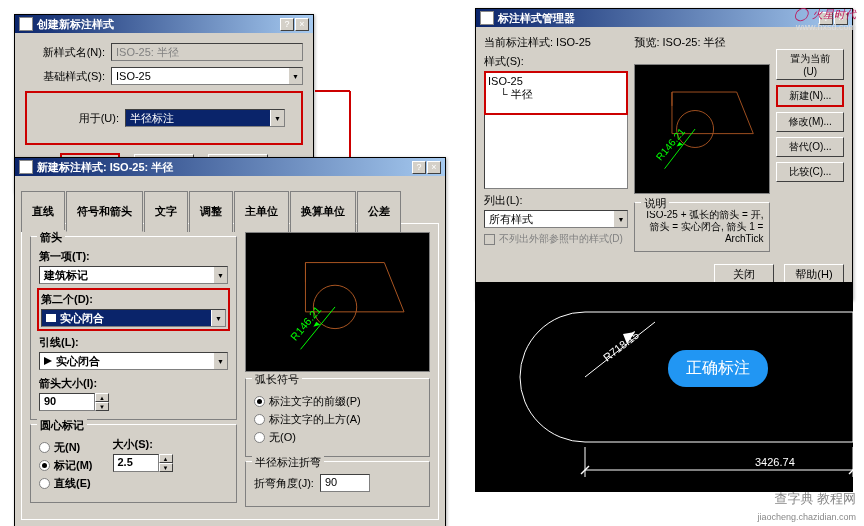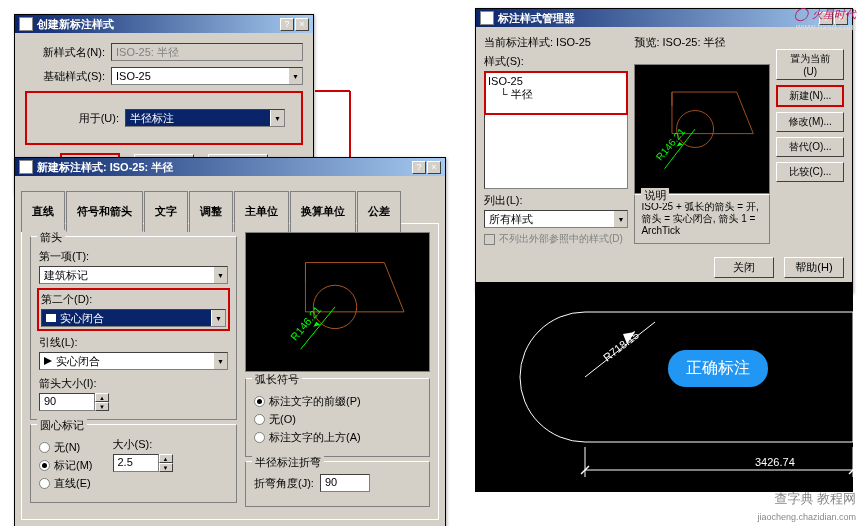--- a/index.html
+++ b/index.html
@@ -112,21 +112,21 @@
     <div class="tabs">
       <div class="tab">直线</div>
       <div class="tab active">符号和箭头</div>
       <div class="tab">文字</div>
       <div class="tab">调整</div>
       <div class="tab">主单位</div>
       <div class="tab">换算单位</div>
       <div class="tab">公差</div>
     </div>
     <div style="border:1px solid #fff; border-top:none; padding:8px; display:flex; gap:8px;">
-      <div style="flex:1;">
+      <div style="flex:1;font-weight:bold;">
         <div class="groupbox">
           <span class="groupbox-title">箭头</span>
           <div style="margin-bottom:2px;">第一项(T):</div>
           <div class="combo" style="width:100%;justify-content:space-between;">
             <div class="combo-text">建筑标记</div>
             <div class="combo-btn"></div>
           </div>
           <div class="highlight-red" style="margin:4px -2px; padding:2px;">
             <div style="margin-bottom:2px;">第二个(D):</div>
             <div class="combo selected" style="width:100%;">
@@ -195,25 +195,25 @@
           </svg>
         </div>
         <div class="groupbox" style="margin-top:6px;">
           <span class="groupbox-title">弧长符号</span>
           <div class="radio">
               <div class="radio-btn checked"></div>
               <span>标注文字的前缀(P)</span>
             </div>
           <div class="radio">
               <div class="radio-btn"></div>
-              <span>无(O)</span>
+              <span>标注文字的上方(A)</span>
             </div>
           <div class="radio">
               <div class="radio-btn"></div>
-              <span>标注文字的上方(A)</span>
+              <span>无(O)</span>
             </div>
         </div>
         <div class="groupbox">
           <span class="groupbox-title">半径标注折弯</span>
           <div class="form-row">
             <span>折弯角度(J):</span>
             <div class="input-text" style="width:50px;">90</div>
           </div>
         </div>
       </div>
@@ -259,21 +259,21 @@
         <div>预览: ISO-25: 半径</div>
         <div class="preview" style="height:130px; margin-top:14px;">
           <svg viewBox="0 0 145 130">
             <path d="M 40 25 L 110 25 L 128 70 L 40 70 Z M 40 25 L 40 40" stroke="#a52" fill="none" stroke-width="1"></path>
             <circle cx="65" cy="65" r="20" stroke="#a52" fill="none" stroke-width="1"></circle>
             <line x1="65" y1="65" x2="32" y2="108" stroke="#0f0" stroke-width="1"></line>
             <polygon points="52,82 48,79 45,84" fill="#0f0"></polygon>
             <text x="28" y="100" fill="#0f0" font-size="7" transform="rotate(-50 28 100)">R146.21</text>
           </svg>
         </div>
-        <div class="groupbox" style="margin-top:0; padding:6px;">
+        <div class="groupbox" style="margin-top:8px; padding:6px;text-align:right;">
           <span class="groupbox-title">说明</span>
           <div style="font-size:10px; line-height:1.2;">ISO-25 + 弧长的箭头 = 开, 箭头 = 实心闭合, 箭头 1 = ArchTick</div>
         </div>
       </div>
       <div style="width:72px; display:flex; flex-direction:column; gap:5px; padding-top:14px;">
         <div class="btn" style="min-width:0;font-size:10px;">置为当前(U)</div>
         <div class="btn highlighted" style="min-width:0;font-size:10px;">新建(N)...</div>
         <div class="btn" style="min-width:0;font-size:10px;">修改(M)...</div>
         <div class="btn" style="min-width:0;font-size:10px;">替代(O)...</div>
         <div class="btn" style="min-width:0;font-size:10px;">比较(C)...</div>

